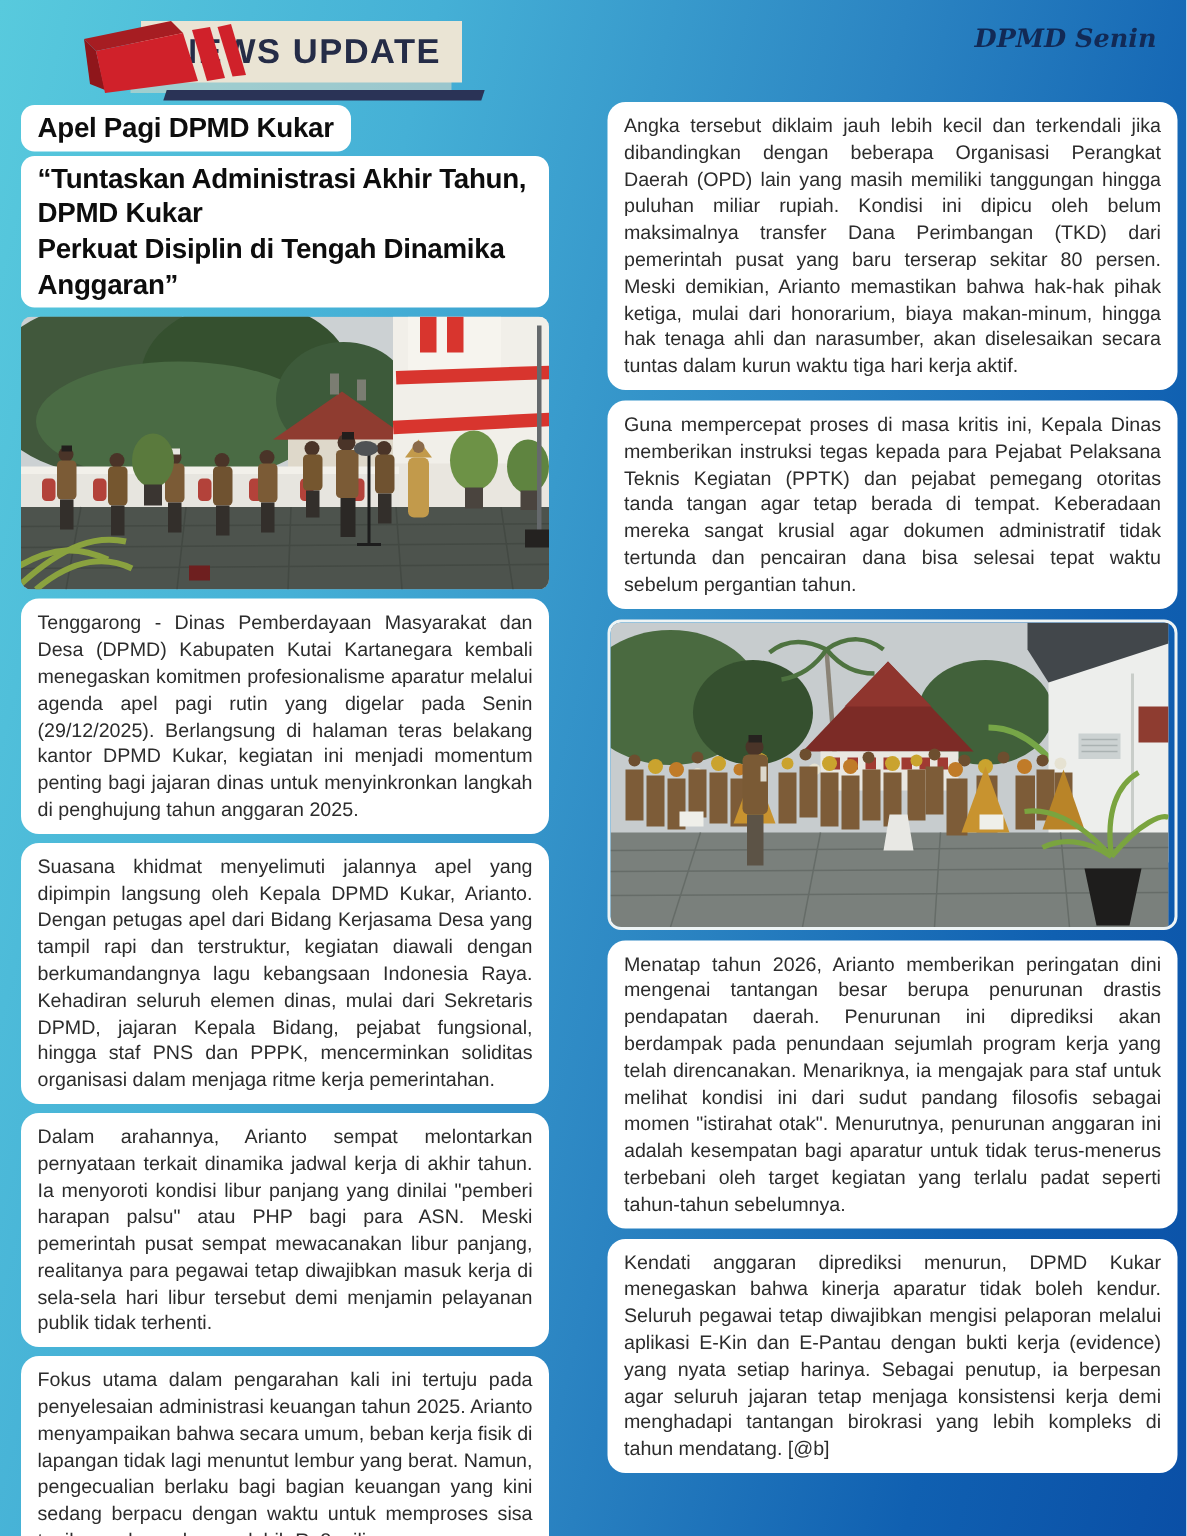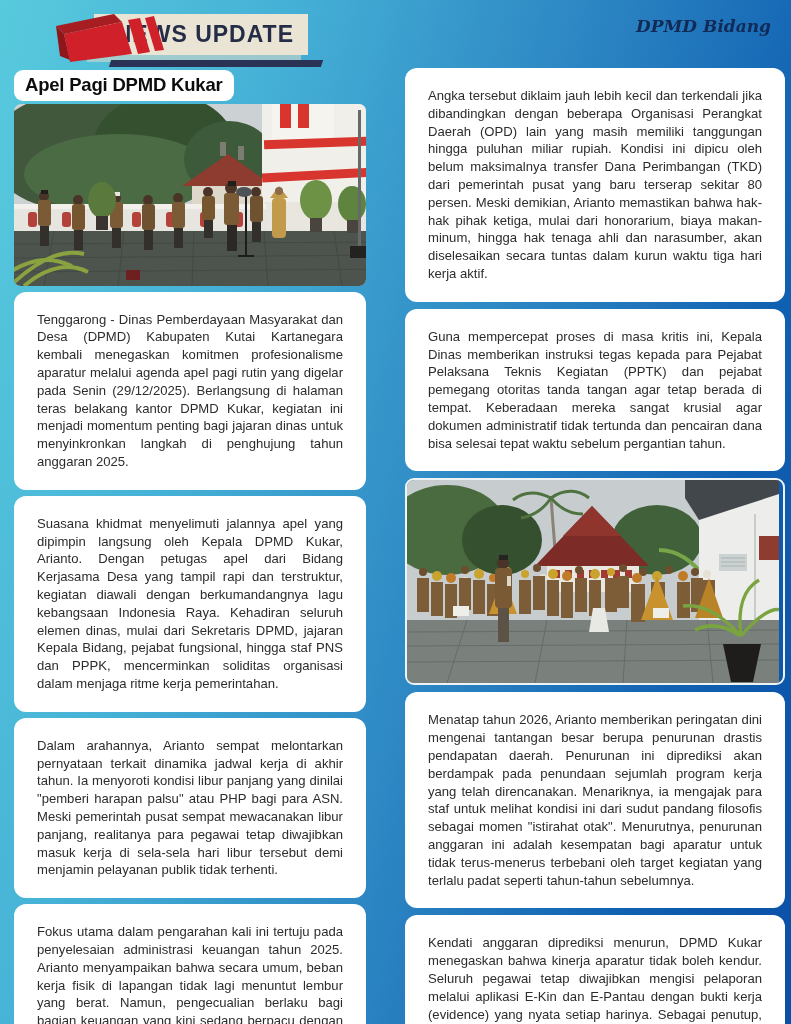--- a/index.html
+++ b/index.html
@@ -47,21 +47,21 @@
   
   .photo{border-radius:7px;overflow:hidden;line-height:0;}
   .photo-right{border:2px solid #eef4f5;border-radius:9px;}
   
   .panel{
     background:#ffffff;border-radius:12px;
     padding:7px 11px;box-sizing:border-box;
     font-size:13.1px;line-height:1.36;color:#2c2c2c;
     text-align:justify;
   }
-  .panel p{margin:12px;}
+  .panel p{margin:0;}
   .lead{font-weight:normal;}
   
   .footer-link{
     position:absolute;left:30px;bottom:17px;
     font-family:"DejaVu Serif",serif;font-style:italic;font-weight:bold;
     font-size:17px;color:#122e5c;text-decoration:underline;cursor:pointer;
   }
 </style>
 </head>
 <body>
@@ -74,25 +74,29 @@
       <div class="brand-underline"></div>
     </div>
     <svg class="logo-svg" width="130" height="62" viewBox="0 0 130 62">
       <polygon points="12,20 70,8 78,16 20,28" fill="#a61d22"></polygon>
       <polygon points="12,20 20,28 26,54 16,50" fill="#8f161b"></polygon>
       <polygon points="20,28 78,16 88,48 26,56" fill="#d0212a"></polygon>
       <polygon points="84,14 96,12 106,46 94,48" fill="#d0212a"></polygon>
       <polygon points="101,12 110,10 120,44 111,45" fill="#d0212a"></polygon>
     </svg>
   </div>
-  <div class="agency">DPMD Bidang</div>
+  <div class="agency">DPMD Senin</div>
 
   <div class="col col-left">
 
     <div class="kicker-box">Apel Pagi DPMD Kukar</div>
+    <div class="title-box">
+      <span>“Tuntaskan Administrasi Akhir Tahun, DPMD Kukar</span><br>
+      <span>Perkuat Disiplin di Tengah Dinamika Anggaran”</span>
+    </div>
 
     <div class="photo">
       <svg width="384" height="182" viewBox="0 0 384 182">
         <rect x="0" y="0" width="384" height="182" fill="#ccd1d3"></rect>
 
         <ellipse cx="60" cy="48" rx="85" ry="58" fill="#41583c"></ellipse>
         <ellipse cx="150" cy="40" rx="70" ry="50" fill="#35502f"></ellipse>
         <ellipse cx="105" cy="70" rx="95" ry="40" fill="#4a6b44"></ellipse>
         <ellipse cx="215" cy="55" rx="45" ry="38" fill="#3d5a3a"></ellipse>
 

